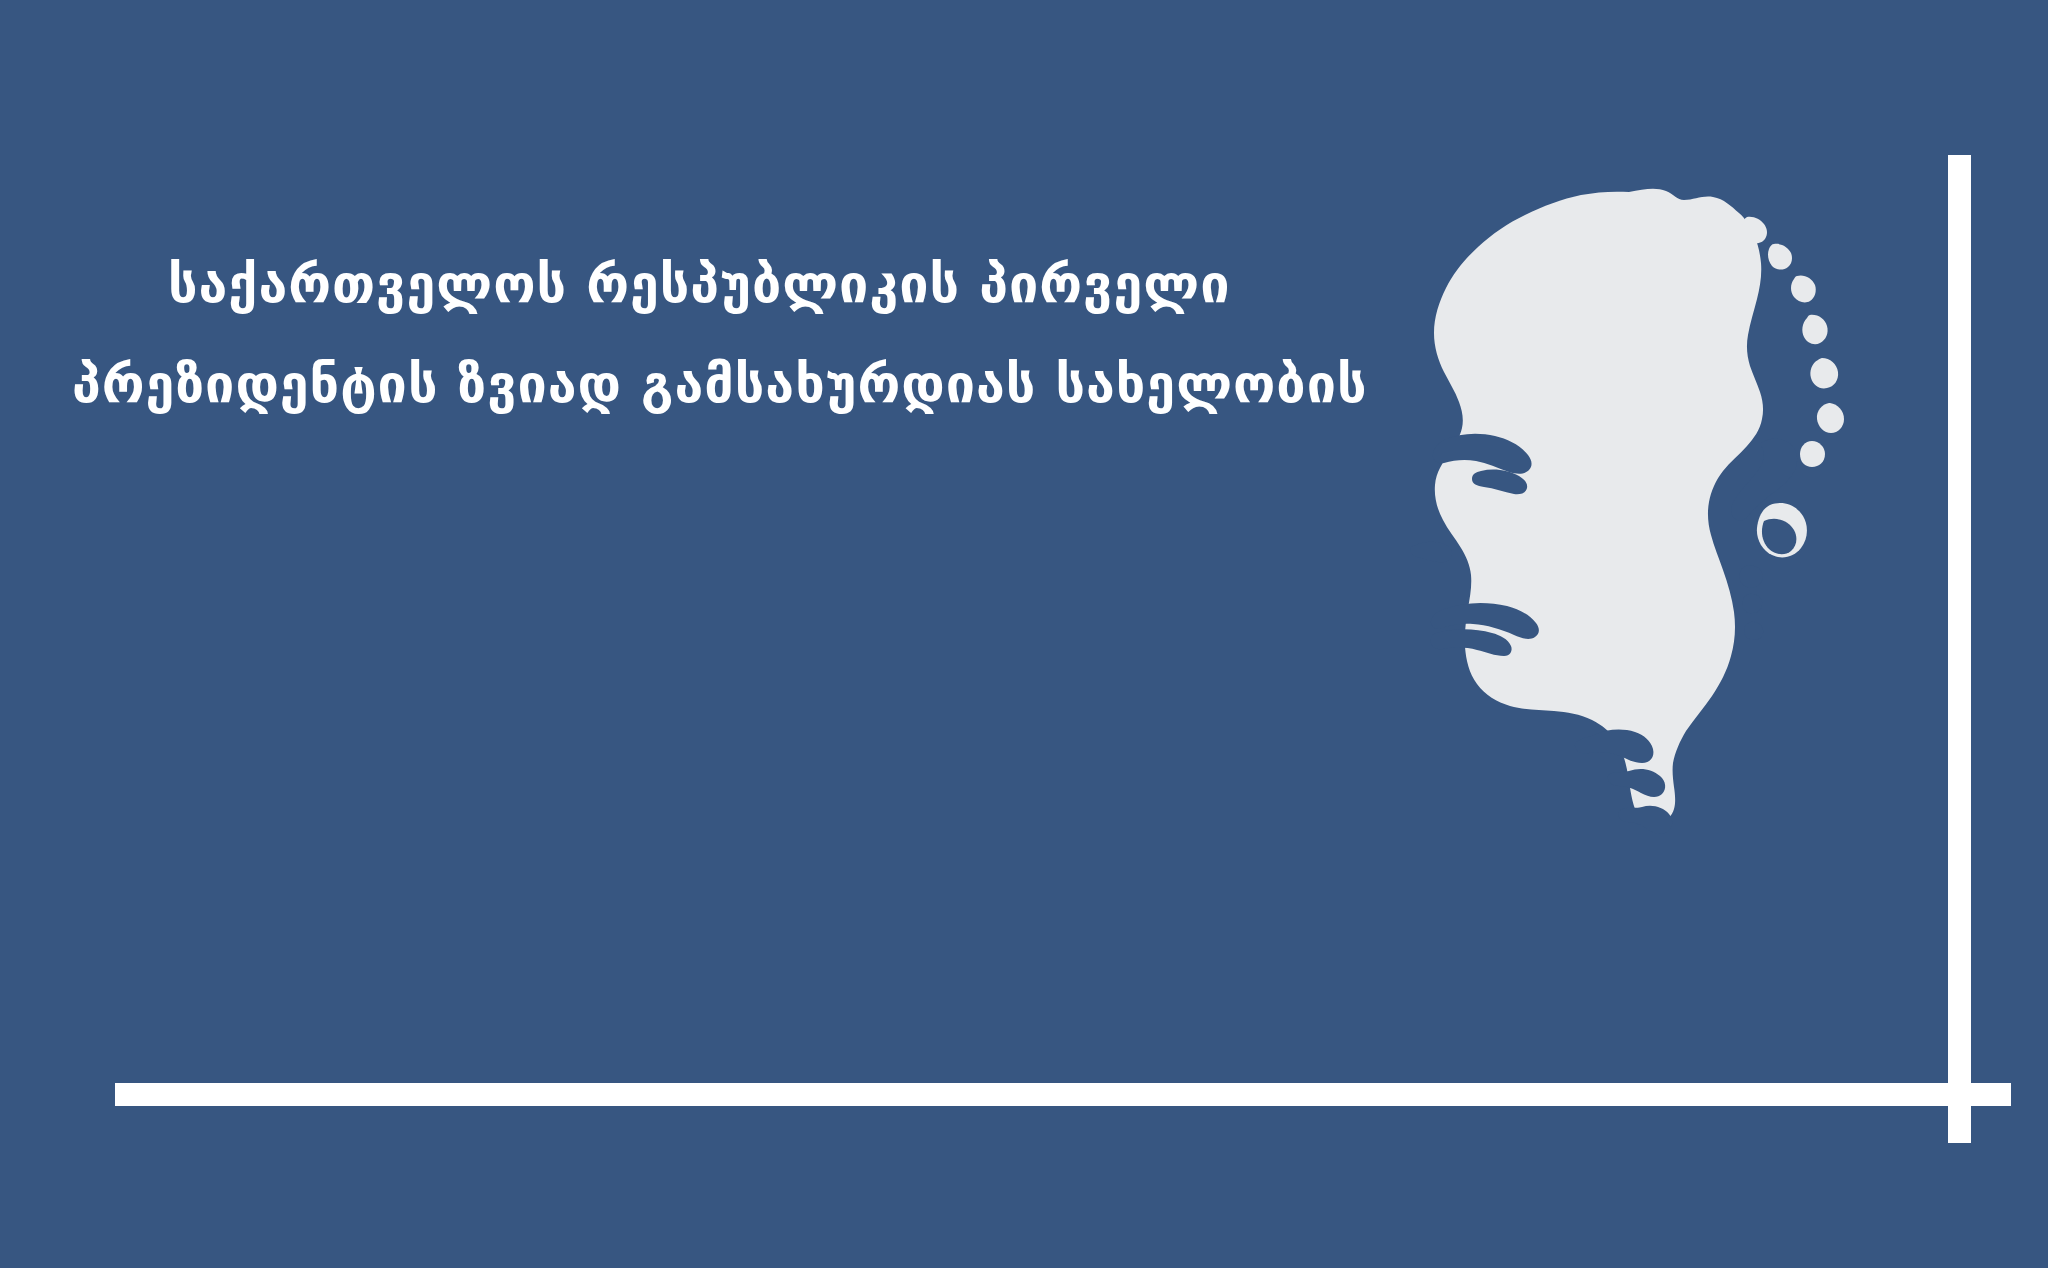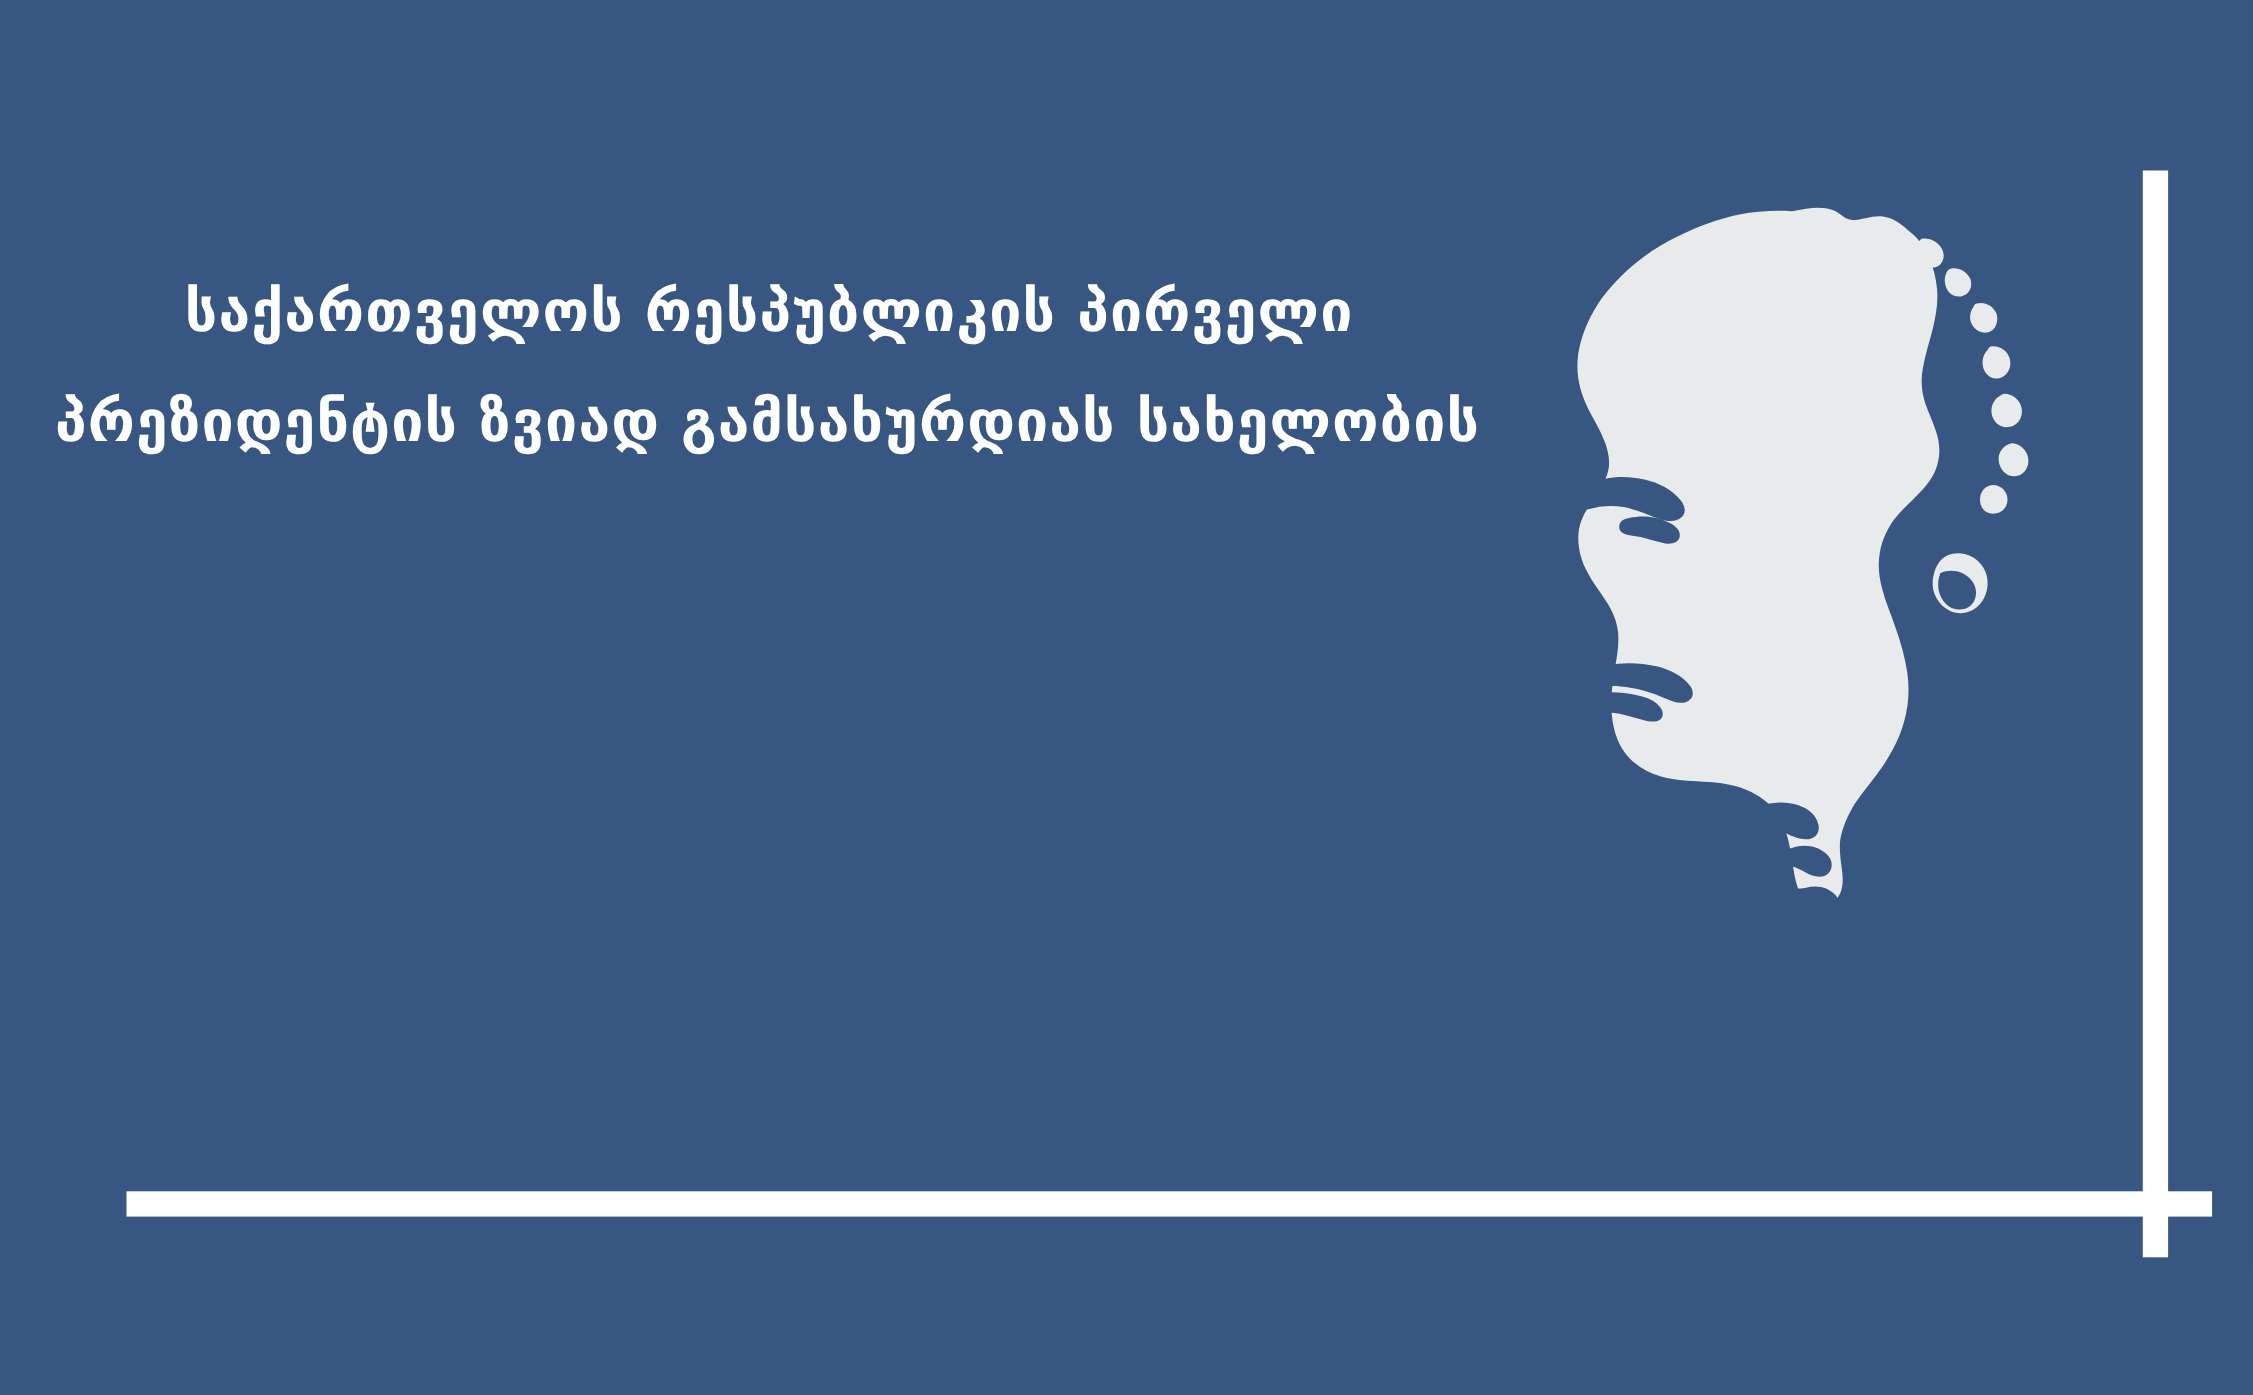--- a/index.html
+++ b/index.html
@@ -43,21 +43,21 @@
   }
   .subtitle-line {
     color: #ffffff;
     font-weight: 700;
     font-size: 52px;
     line-height: 100px;
     letter-spacing: 1px;
     white-space: nowrap;
   }
   #subtitle-line-1 { padding-left: 168px; }
-  #subtitle-line-2 { padding-left: 50px; }
+  #subtitle-line-2 { padding-left: 72px; }
 
   #award-word {
     position: absolute;
     left: 390px;
     top: 558px;
     color: #ffffff;
     font-weight: 700;
     font-size: 150px;
     line-height: 150px;
     letter-spacing: 6px;

